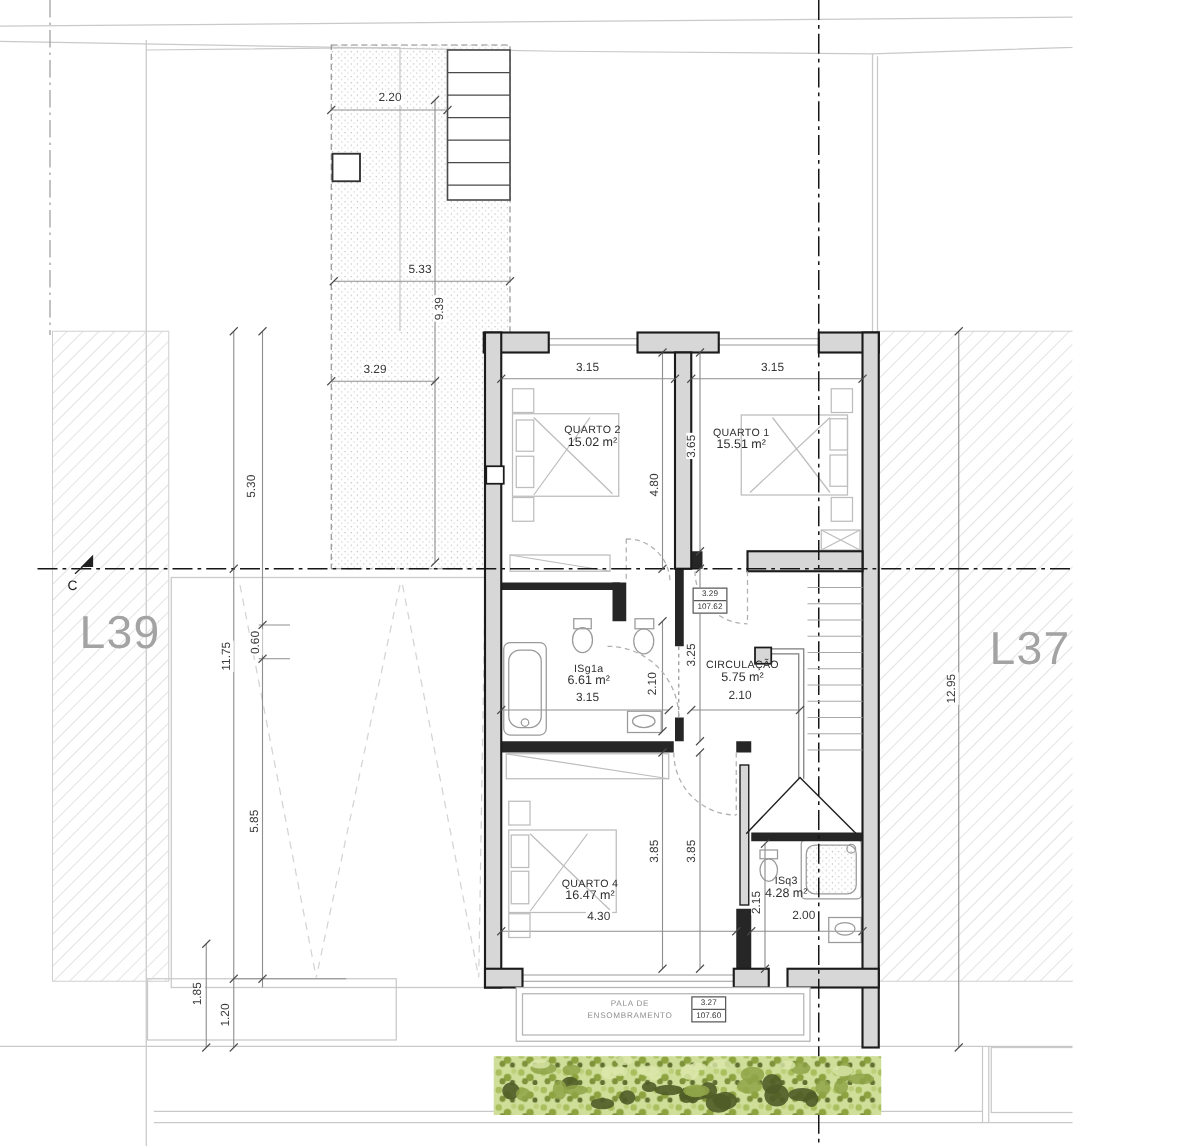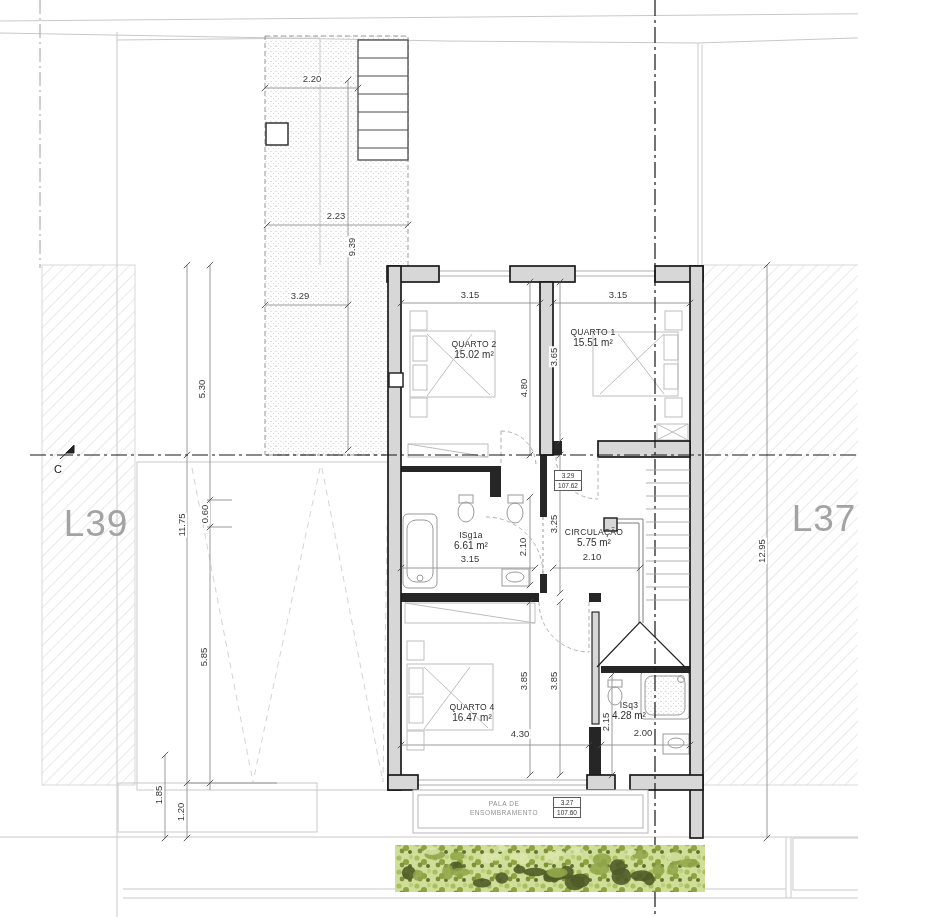--- a/index.html
+++ b/index.html
@@ -338,49 +338,49 @@
         <line x1="646" y1="535" x2="690" y2="535" stroke="#a8a8a8" stroke-width="0.9"></line>
         <line x1="646" y1="548" x2="690" y2="548" stroke="#a8a8a8" stroke-width="0.9"></line>
         <line x1="646" y1="561" x2="690" y2="561" stroke="#a8a8a8" stroke-width="0.9"></line>
         <line x1="646" y1="574" x2="690" y2="574" stroke="#a8a8a8" stroke-width="0.9"></line>
         <line x1="646" y1="587" x2="690" y2="587" stroke="#a8a8a8" stroke-width="0.9"></line>
         <line x1="646" y1="600" x2="690" y2="600" stroke="#a8a8a8" stroke-width="0.9"></line>
       </g>
 </svg>
 
   <span class="lbl" style="left:312px;top:79px">2.20</span>
-  <span class="lbl" style="left:336px;top:216px">2.23</span>
+  <span class="lbl" style="left:336px;top:216px">5.33</span>
   <span class="lbl v" style="left:352px;top:247px">9.39</span>
   <span class="lbl" style="left:300px;top:296px">3.29</span>
   <span class="lbl" style="left:470px;top:295px">3.15</span>
   <span class="lbl" style="left:618px;top:295px">3.15</span>
   <span class="lbl v" style="left:524px;top:388px">4.80</span>
   <span class="lbl v" style="left:554px;top:357px">3.65</span>
   <span class="lbl v" style="left:202px;top:389px">5.30</span>
   <span class="lbl v" style="left:182px;top:525px">11.75</span>
   <span class="lbl v" style="left:205px;top:514px">0.60</span>
   <span class="lbl v" style="left:204px;top:657px">5.85</span>
   <span class="lbl v" style="left:159px;top:795px">1.85</span>
   <span class="lbl v" style="left:181px;top:812px">1.20</span>
   <span class="lbl v" style="left:762px;top:551px">12.95</span>
   <span class="lbl" style="left:470px;top:559px">3.15</span>
   <span class="lbl v" style="left:523px;top:547px">2.10</span>
   <span class="lbl v" style="left:554px;top:524px">3.25</span>
   <span class="lbl" style="left:592px;top:557px">2.10</span>
   <span class="lbl v" style="left:524px;top:681px">3.85</span>
   <span class="lbl v" style="left:554px;top:681px">3.85</span>
-  <span class="lbl" style="left:520px;top:734px">4.30</span>
+  <span class="lbl" style="left:479px;top:734px">4.30</span>
   <span class="lbl v" style="left:606px;top:722px">2.15</span>
   <span class="lbl" style="left:643px;top:733px">2.00</span>
 
   <div class="room" style="left:474px;top:349px">
     <div class="rname">QUARTO 2</div>
     <div class="rarea">15.02 m²</div>
   </div>
-  <div class="room" style="left:593px;top:337px">
+  <div class="room" style="left:593px;top:351px">
     <div class="rname">QUARTO 1</div>
     <div class="rarea">15.51 m²</div>
   </div>
   <div class="room" style="left:471px;top:540px">
     <div class="rname">ISg1a</div>
     <div class="rarea">6.61 m²</div>
   </div>
   <div class="room" style="left:594px;top:537px">
     <div class="rname">CIRCULAÇÃO</div>
     <div class="rarea">5.75 m²</div>
@@ -401,17 +401,17 @@
 
   <div class="level" style="left:568px;top:470px">
     <div class="lv-top">3.29</div>
     <div class="lv-bot">107.62</div>
   </div>
   <div class="level" style="left:567px;top:797px">
     <div class="lv-top">3.27</div>
     <div class="lv-bot">107.60</div>
   </div>
 
-  <div class="lot" style="left:96px;top:524px">L39</div>
+  <div class="lot" style="left:96px;top:506px">L39</div>
   <div class="lot" style="left:824px;top:519px">L37</div>
   <span class="sec" style="left:58px;top:469px">C</span>
   <span class="sec" style="left:906px;top:472px">D</span>
 </div>
 
 </body></html>

